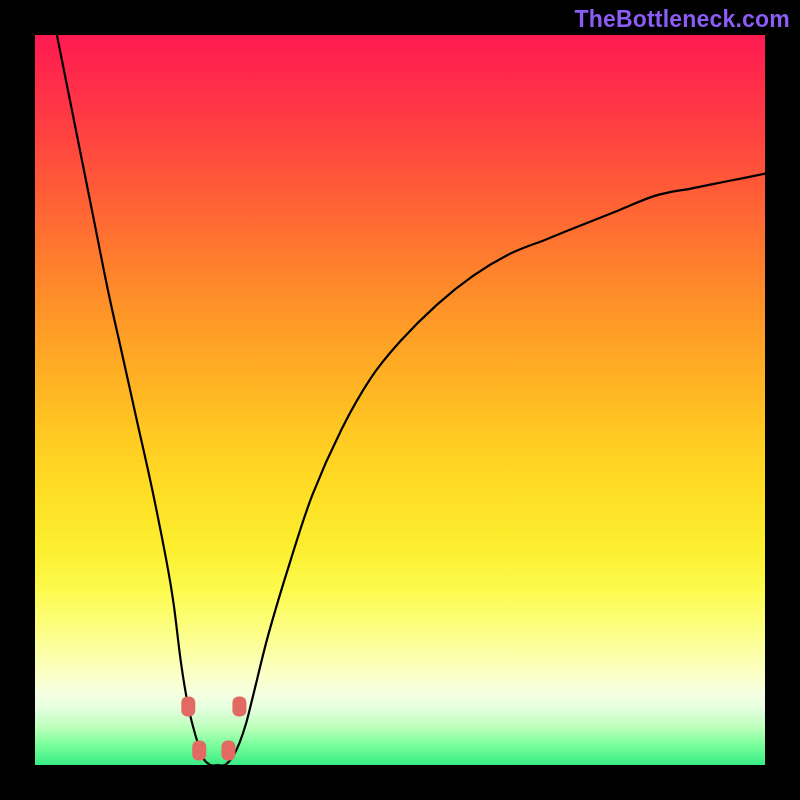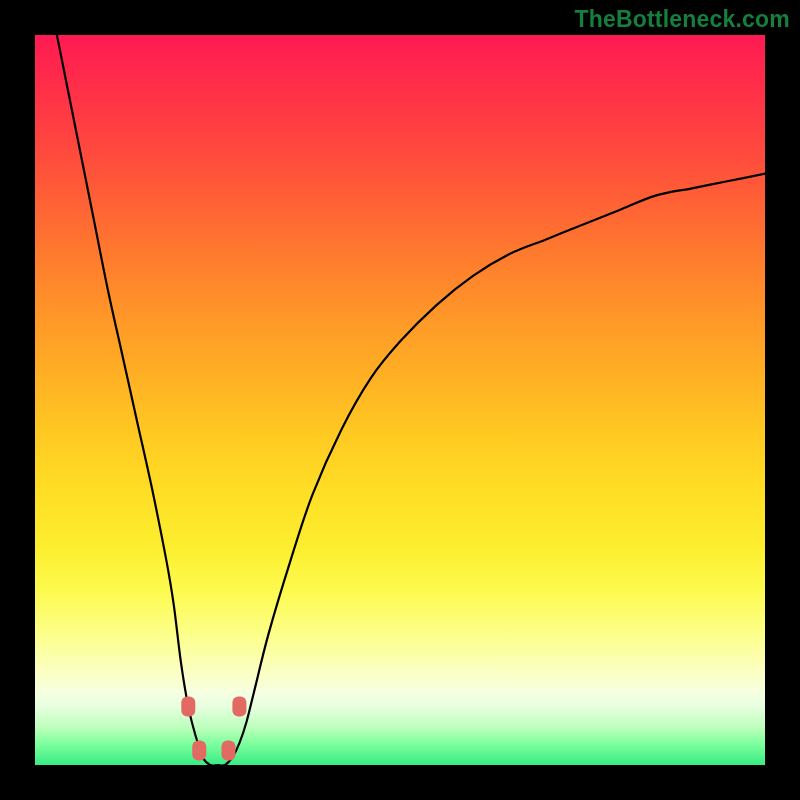--- a/index.html
+++ b/index.html
@@ -43,21 +43,21 @@
       #e7ffe0 92%,
       #baffba 95%,
       #7fff9e 97%,
       #38ec84 100%
     );
   }
   .watermark {
     position: absolute;
     top: 6px;
     right: 10px;
-    color: #15803d;
+    color: #8b5cf6;
     font-size: 23px;
     font-weight: 600;
     letter-spacing: 0.2px;
     user-select: none;
     margin-left: 31px;
   }
   svg.curve {
     position: absolute;
     left: 0;
     top: 0;

